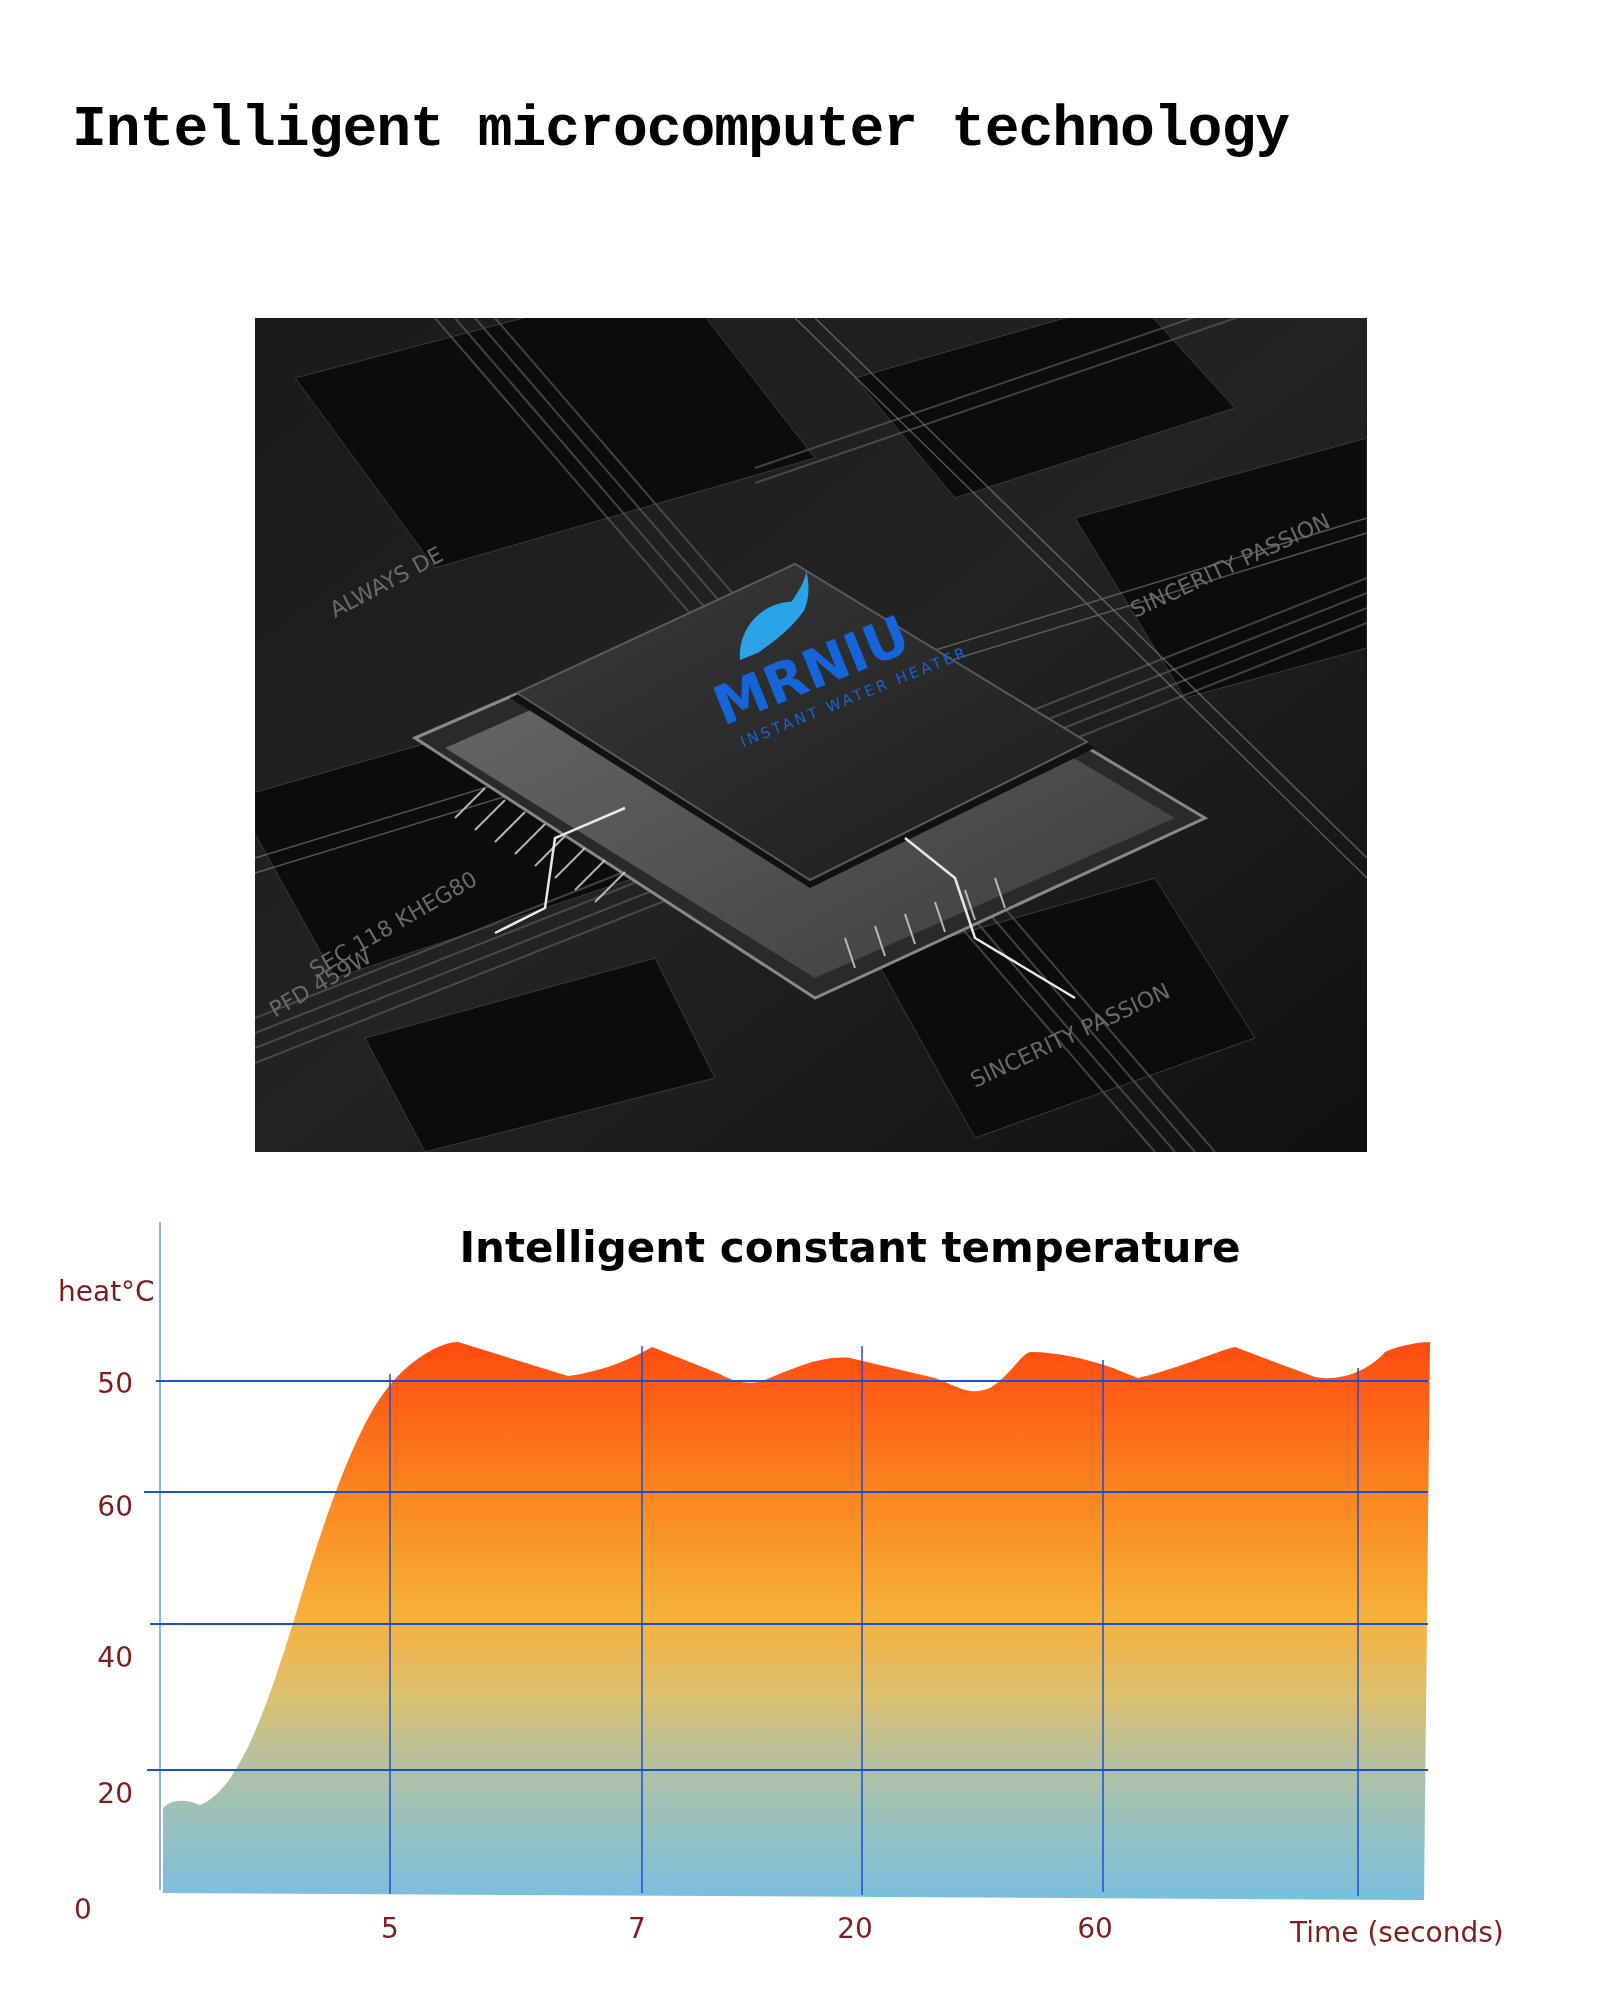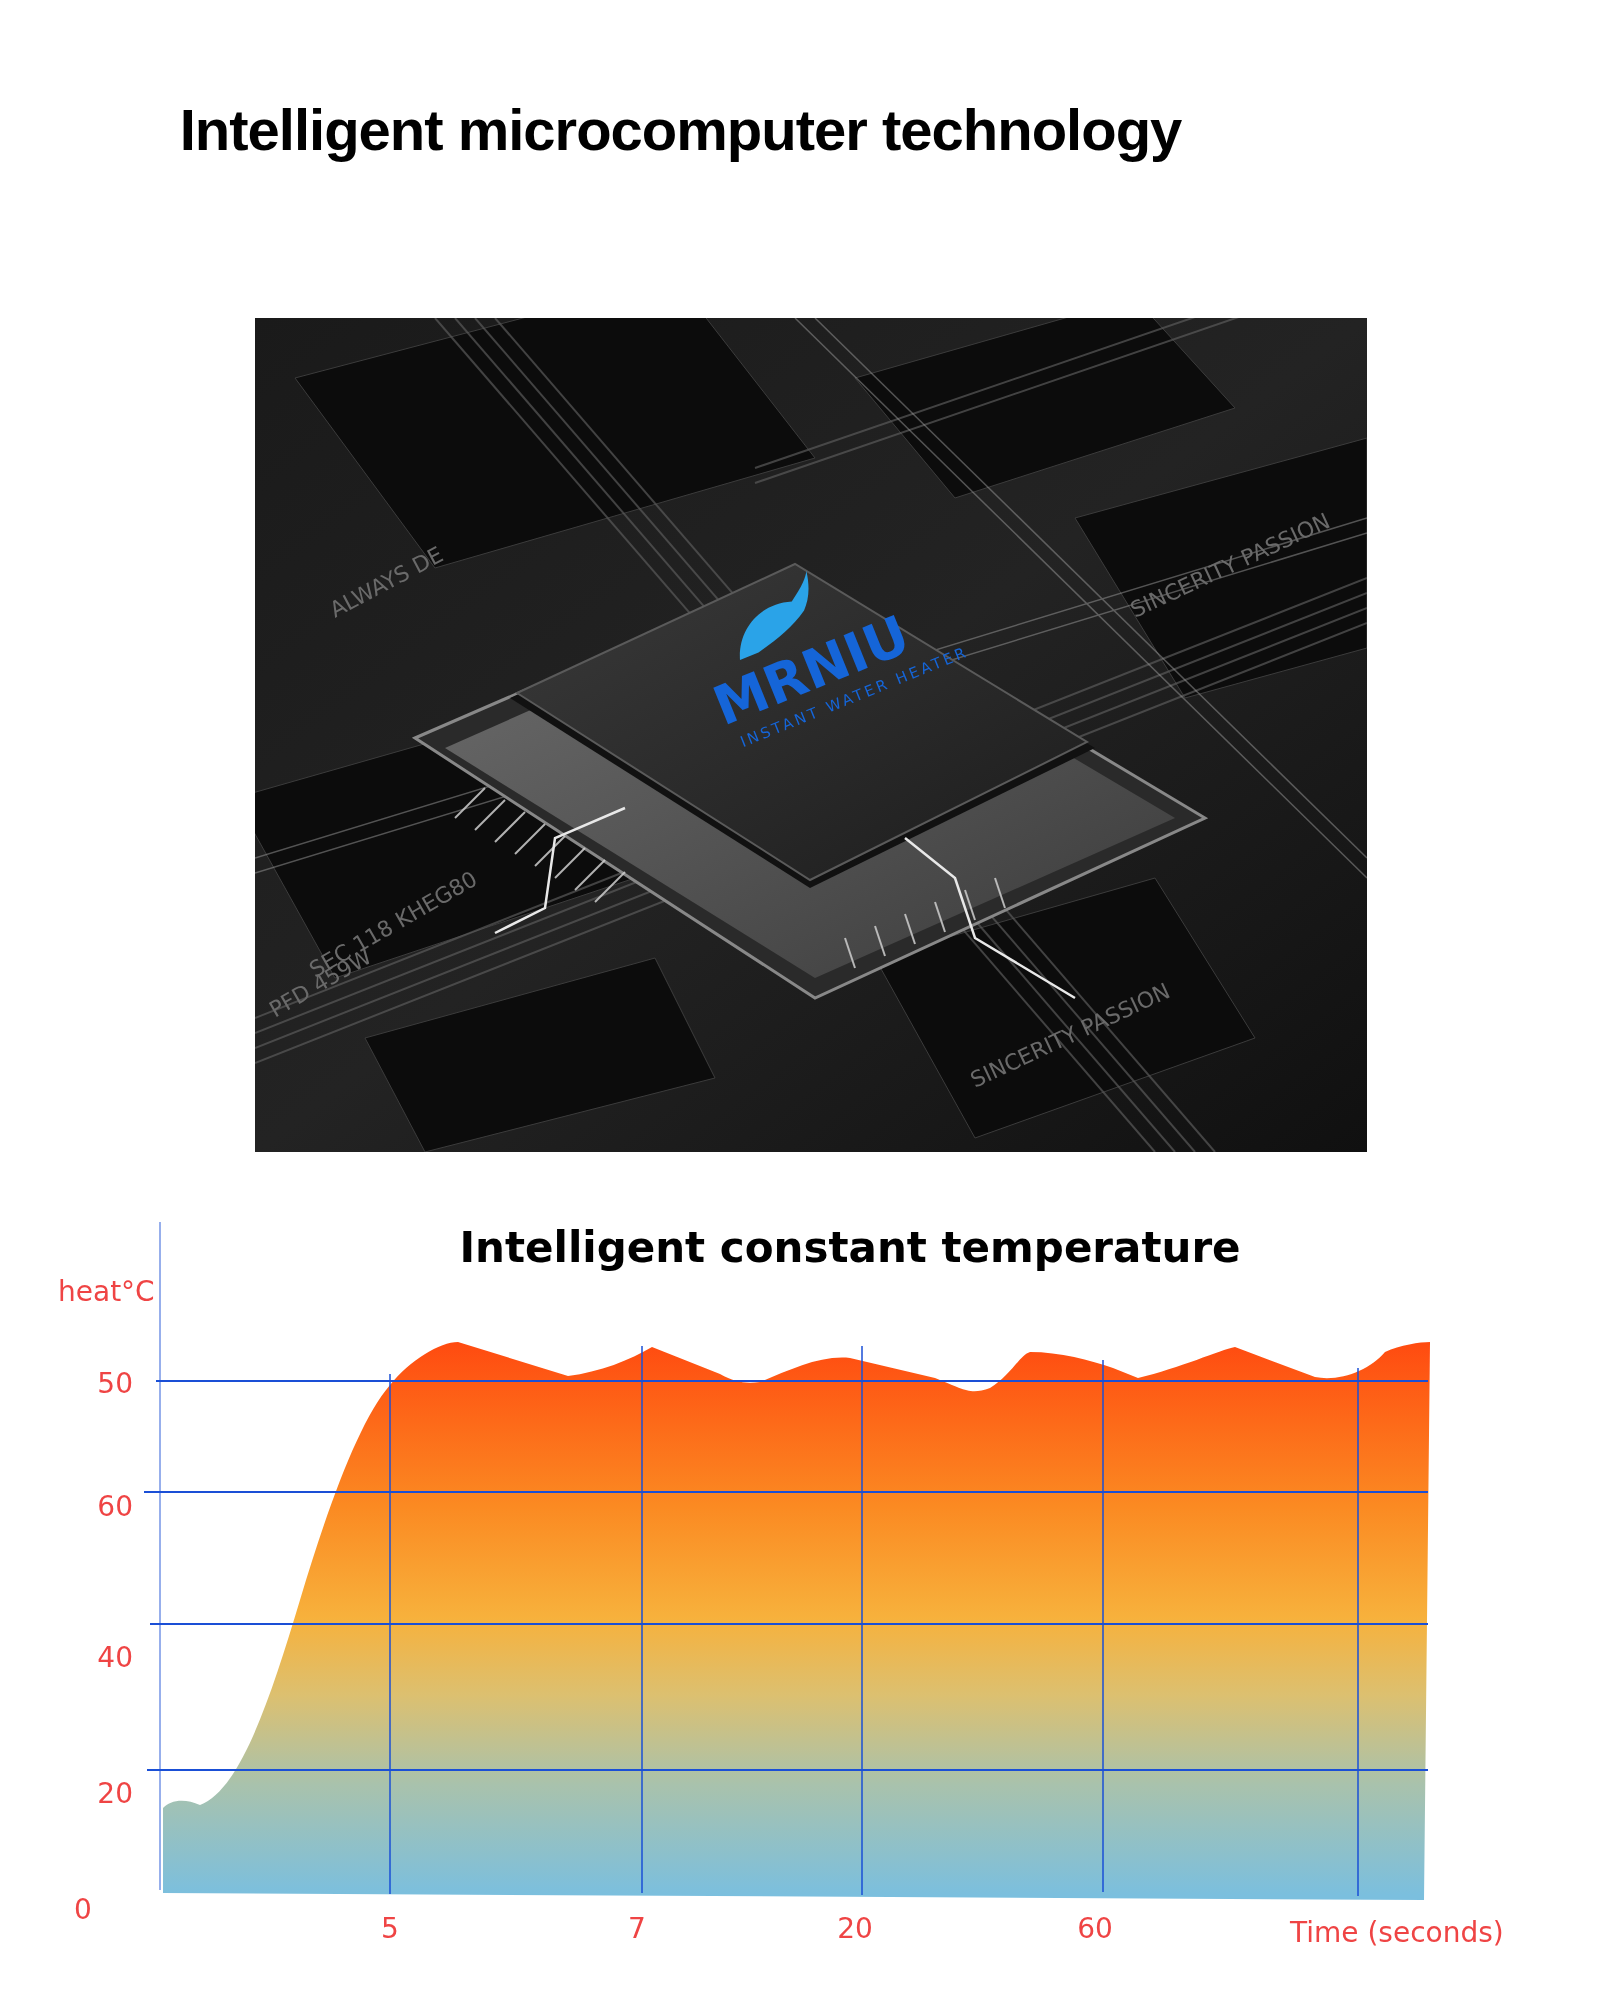--- a/index.html
+++ b/index.html
@@ -1,21 +1,21 @@
 <!DOCTYPE html>
 <html><head>
 <meta charset="utf-8">
 <style>
   html, body { margin: 0; padding: 0; background: #ffffff; }
   body { width: 1601px; height: 2005px; position: relative; overflow: hidden; font-family: "Liberation Sans", "DejaVu Sans", sans-serif; color: #000; }
-  .page-title { position: absolute; left: 0; width: 1361px; top: 90px; text-align: center; font-family: Liberation Sans, sans-serif; font-weight: bold; font-size: 58px; letter-spacing: -1px; line-height: 80px; margin: 0; }
+  .page-title { position: absolute; left: 0; width: 1361px; top: 90px; text-align: center; font-family: Liberation Mono, monospace; font-weight: bold; font-size: 58px; letter-spacing: -1px; line-height: 80px; margin: 0; }
   .photo { position: absolute; left: 255px; top: 318px; width: 1112px; height: 834px; background: #151515; overflow: hidden; }
   .photo svg { display: block; }
   .chart-title { position: absolute; left: 0; width: 1700px; top: 1220px; text-align: center; font-family: "DejaVu Sans", sans-serif; font-size: 42px; line-height: 56px; margin: 0; }
-  .axis-label { position: absolute; font-family: "DejaVu Sans", sans-serif; font-size: 28px; line-height: 34px; color: #ef4444; white-space: nowrap; }
+  .axis-label { position: absolute; font-family: "DejaVu Sans", sans-serif; font-size: 28px; line-height: 34px; color: #7f1d1d; white-space: nowrap; }
   .ytick { text-align: right; width: 80px; left: 53px; }
   .xtick { text-align: center; width: 80px; }
   .chart-svg { position: absolute; left: 0; top: 1200px; }
 </style>
 </head>
 <body>
 
 <h1 class="page-title">Intelligent microcomputer technology</h1>
 
 <div class="photo">

